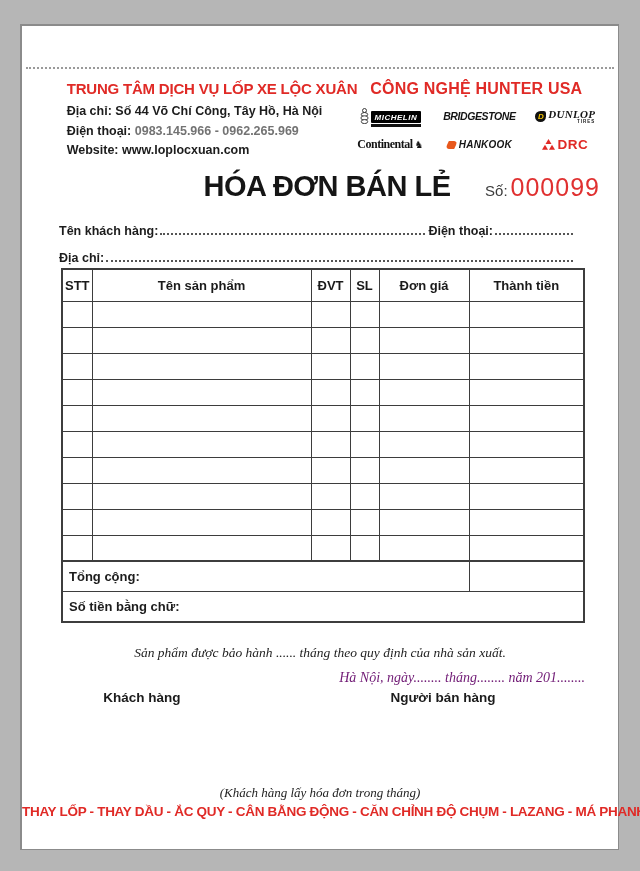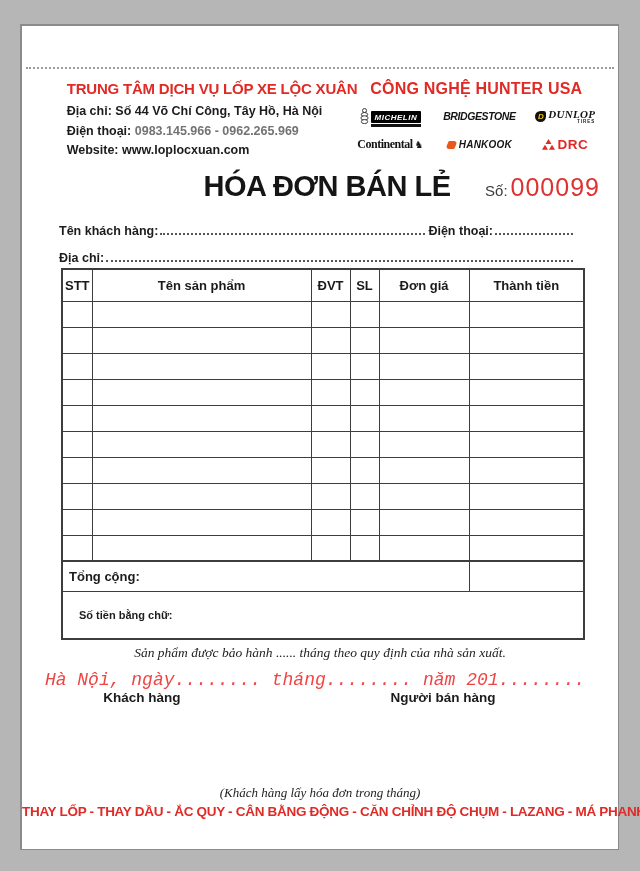--- a/index.html
+++ b/index.html
@@ -55,24 +55,24 @@
   .cust-line .lbl { padding-bottom:1px; white-space:nowrap; }
   .leader { flex:1 1 auto; border-bottom:2px dotted #555; margin:0 3px 4px 2px; }
   .leader-fixed { flex:0 0 78px; }
   
   table.inv { position:absolute; top:242px; left:39px; width:522px; border-collapse:collapse; table-layout:fixed; }
   table.inv, table.inv th, table.inv td { border:1px solid #3d3d3d; }
   table.inv { border-width:2px; }
   table.inv th { height:32px; font-size:13px; font-weight:bold; text-align:center; color:#1a1a1a; }
   table.inv tbody td { height:26px; border-bottom:1px dotted #777; }
   tr.total-row td { height:30px; border-top:2px solid #3d3d3d; font-size:13px; font-weight:bold; text-align:left; padding-left:6px; }
-  tr.words-row td { height:48px; font-size:11px; font-weight:bold; text-align:left; padding-left:16px; }
+  tr.words-row td { height:31px; font-size:13px; font-weight:bold; text-align:left; padding-left:6px; }
   
   .warranty { position:absolute; top:619px; left:0; width:100%; text-align:center; font-family:"Liberation Serif", serif; font-style:italic; font-size:13.5px; color:#222; }
-  .dateline { position:absolute; top:644px; right:33px; font-family:Liberation Mono, monospace; font-style:italic; font-size:18px; color:#ef4444; }
+  .dateline { position:absolute; top:644px; right:33px; font-family:Liberation Serif, serif; font-style:italic; font-size:14px; color:#701a75; }
   .sign-customer { position:absolute; top:664px; left:40px; width:160px; text-align:center; font-size:13.5px; font-weight:bold; }
   .sign-seller { position:absolute; top:664px; left:321px; width:200px; text-align:center; font-size:13.5px; font-weight:bold; }
   .note { position:absolute; top:759px; left:0; width:100%; text-align:center; font-family:"Liberation Serif", serif; font-style:italic; font-size:13px; color:#222; }
   .services { position:absolute; top:778px; left:0; width:100%; text-align:center; color:#e02a26; font-weight:bold; font-size:13.5px; letter-spacing:-0.3px; white-space:nowrap; }
 </style>
 </head>
 <body>
 
 <div class="paper">
   <div class="perforation"></div>

